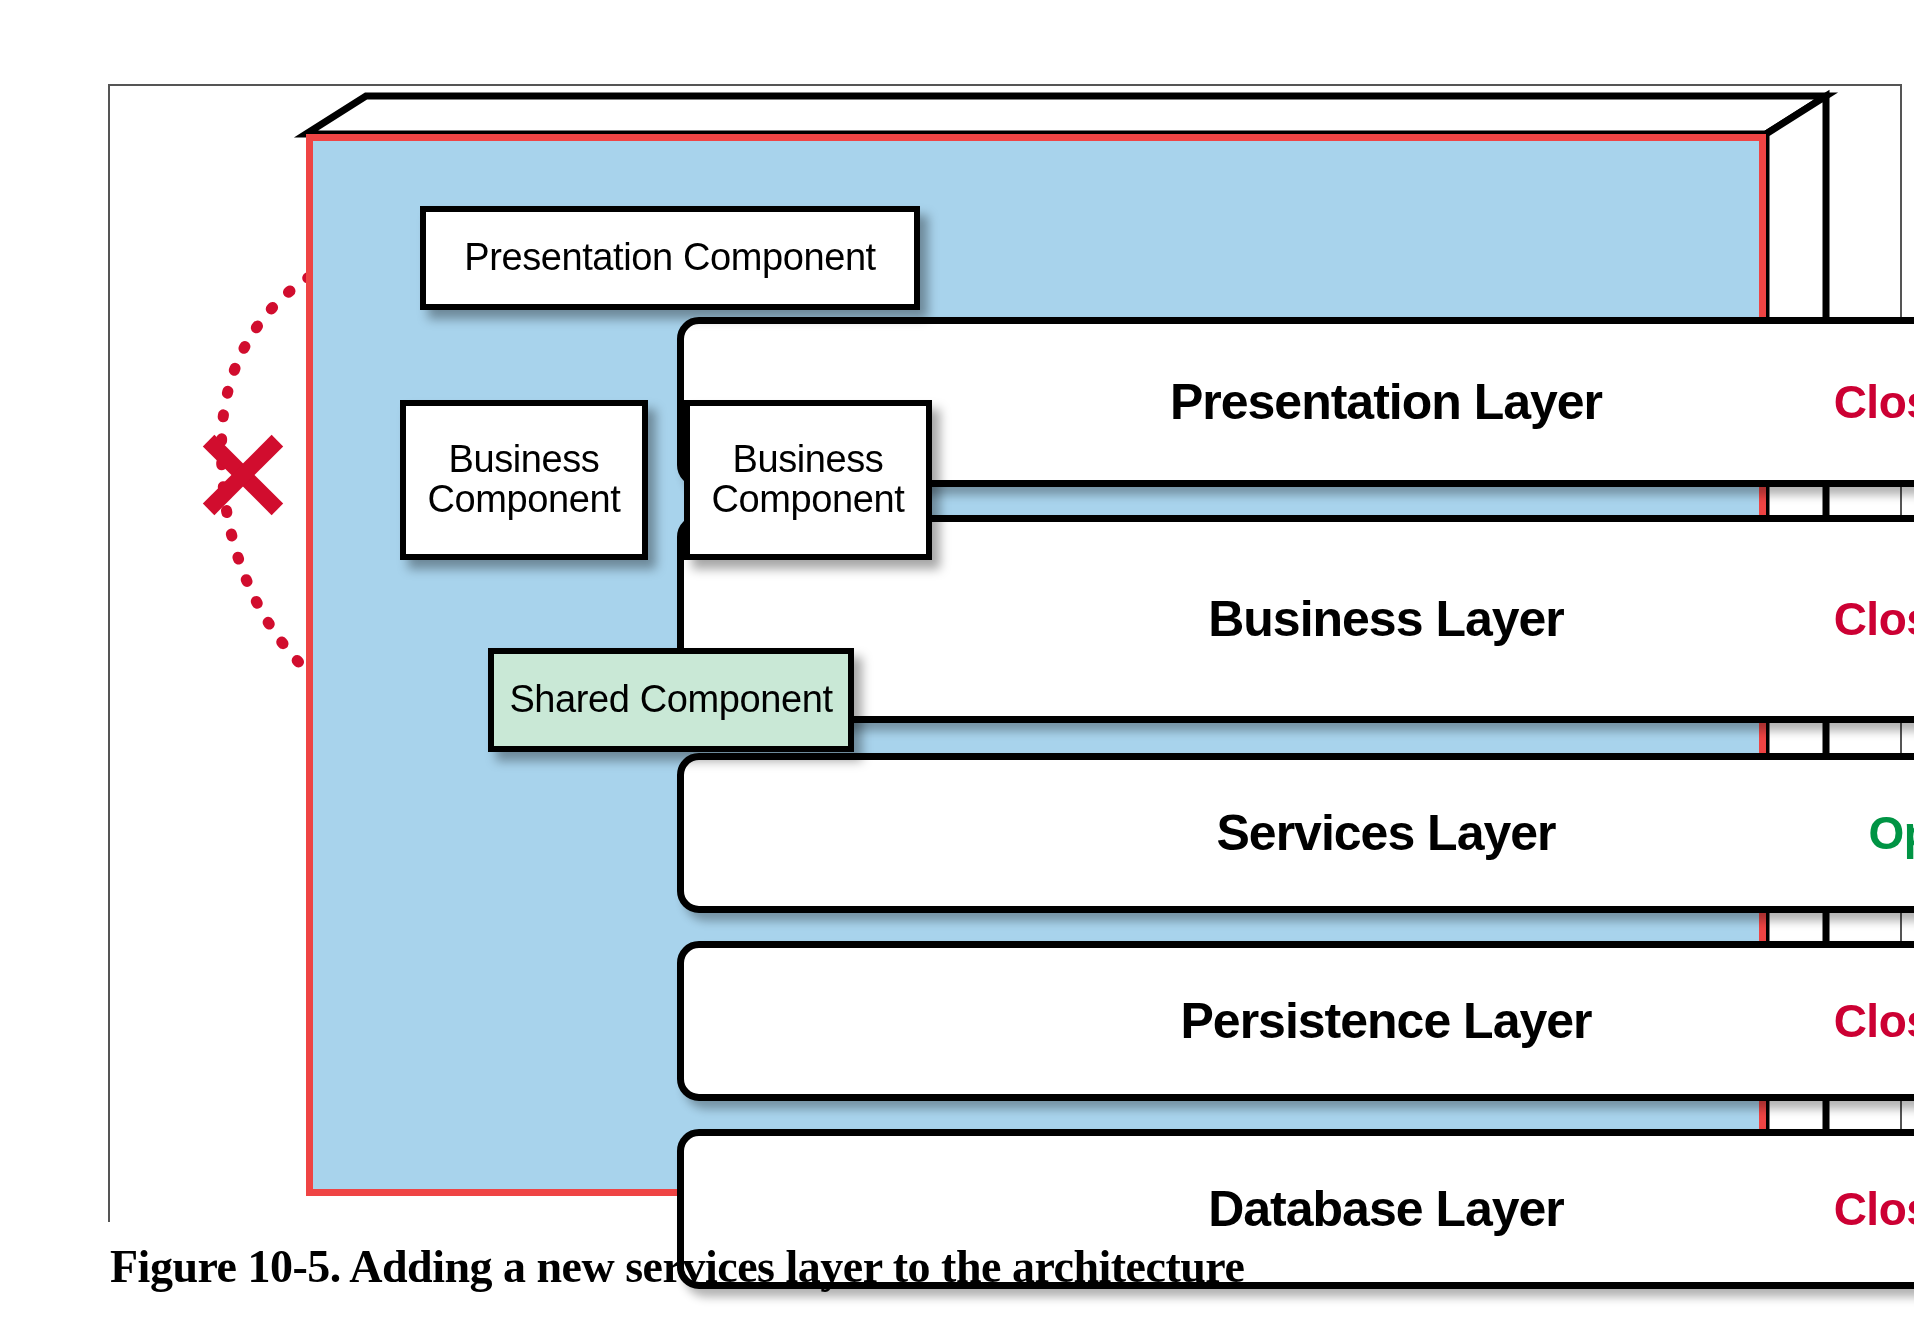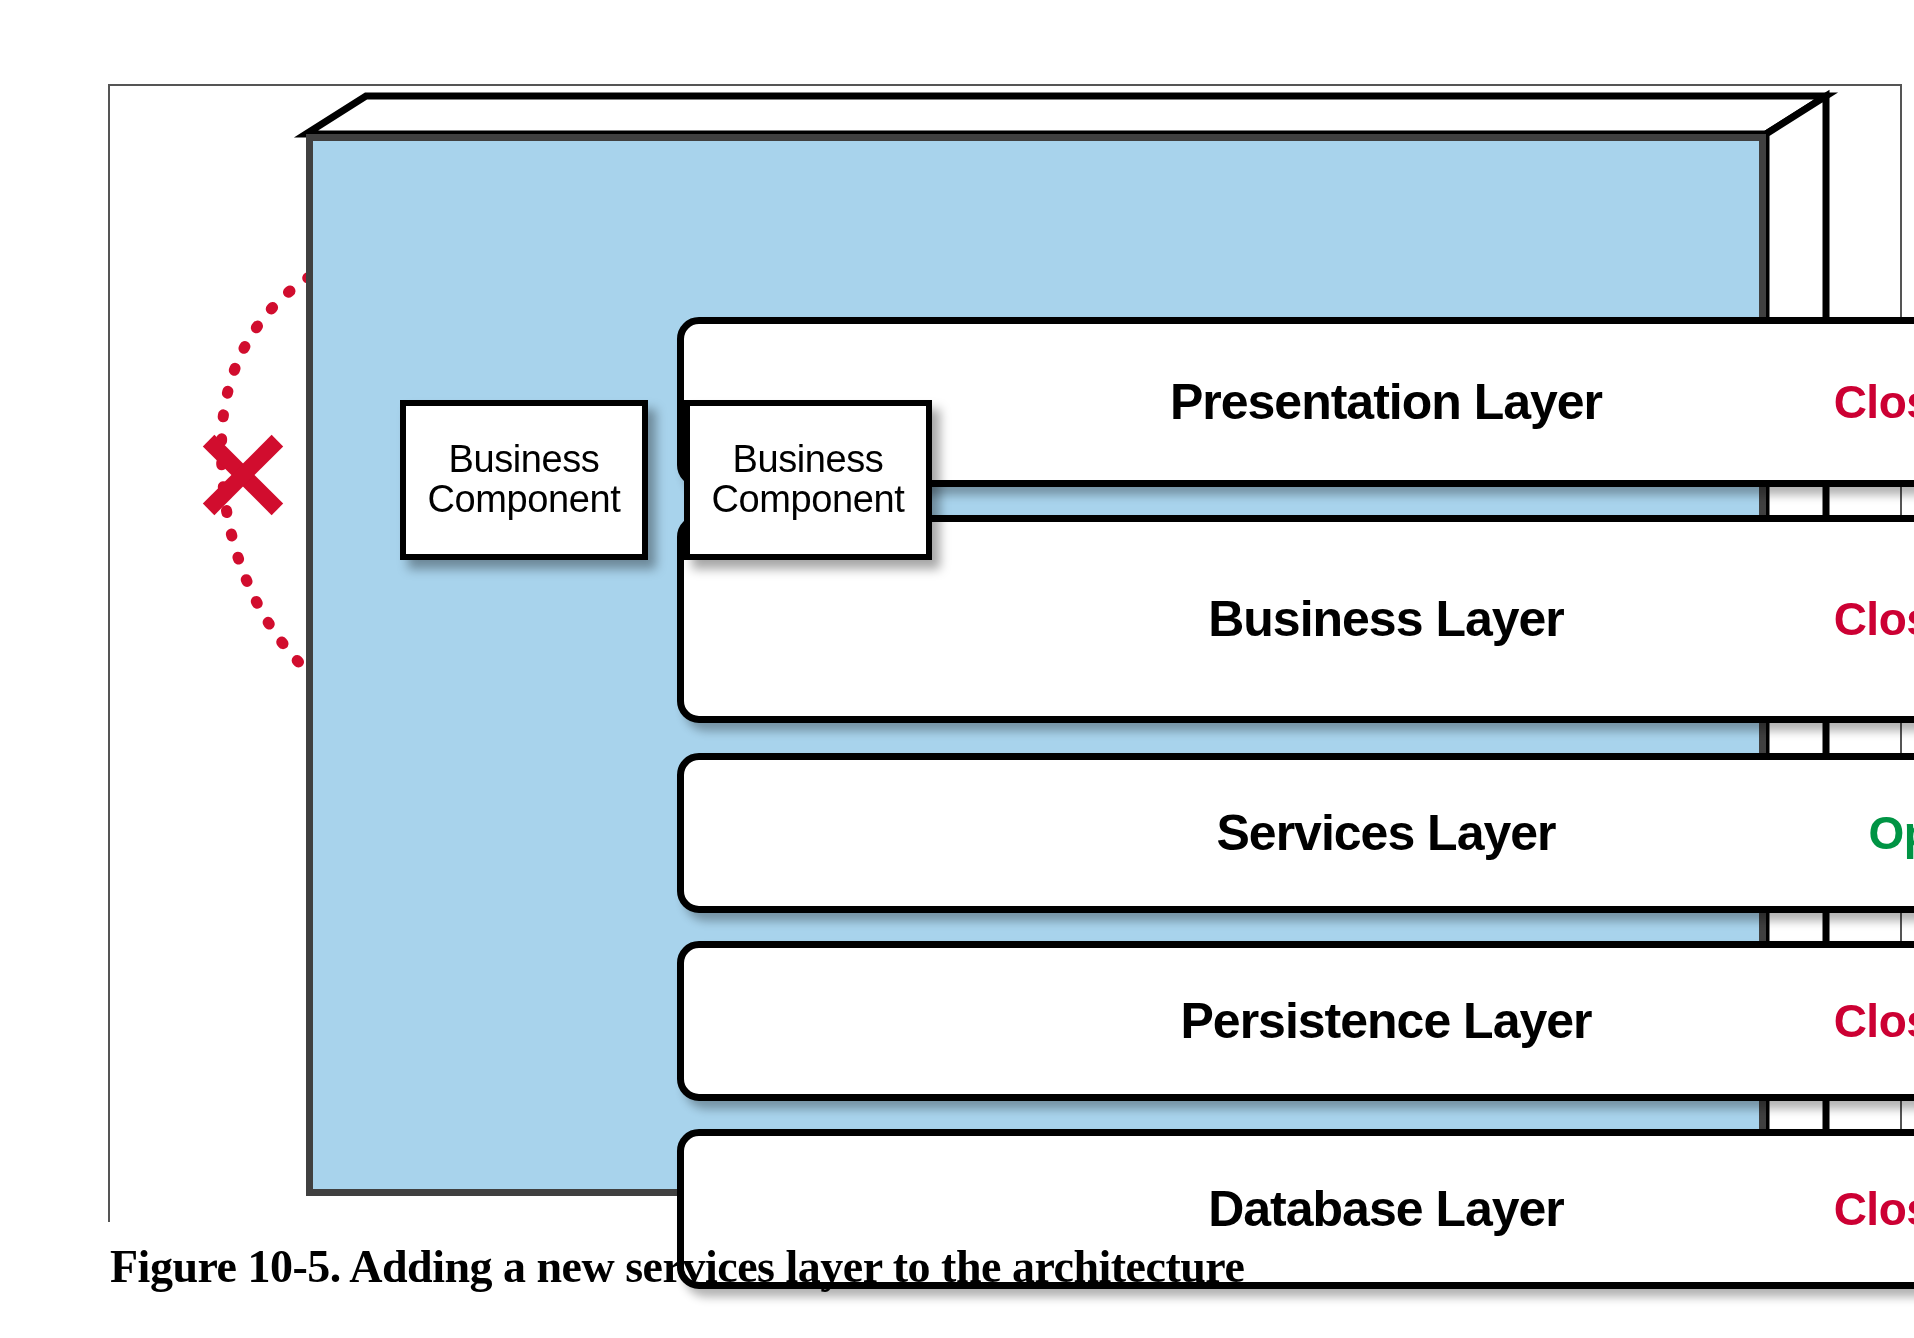--- a/index.html
+++ b/index.html
@@ -58,21 +58,21 @@
   }
 
   
   .block-front {
     position: absolute;
     left: 306px;
     top: 134px;
     width: 1460px;
     height: 1062px;
     background: #a8d3ec;
-    border: 7px solid #404040;
+    border: 7px solid #ef4444;
     box-sizing: border-box;
   }
 
   
   .layer-bar {
     position: absolute;
     left: 364px;
     width: 1348px;
     background: #ffffff;
     border: 7px solid #000;
@@ -221,27 +221,29 @@
       <div class="layer-title">Persistence Layer</div>
       <div class="layer-status status-closed">Closed</div>
     </div>
 
     <div class="layer-bar layer-l5">
       <div class="layer-title">Database Layer</div>
       <div class="layer-status status-closed">Closed</div>
     </div>
   </div>
 
+  <div class="comp-box comp-presentation">Presentation Component</div>
 
   <div class="comp-box comp-business-1">Business
 Component</div>
 
   <div class="comp-box comp-business-2">Business
 Component</div>
 
+  <div class="comp-box comp-shared">Shared Component</div>
 
   <svg class="x-mark" viewBox="0 0 100 100" xmlns="http://www.w3.org/2000/svg">
     <line x1="10" y1="10" x2="90" y2="90" stroke="#d10d2e" stroke-width="19" stroke-linecap="butt"></line>
     <line x1="90" y1="10" x2="10" y2="90" stroke="#d10d2e" stroke-width="19" stroke-linecap="butt"></line>
   </svg>
 
   <div class="caption">Figure 10-5. Adding a new services layer to the architecture</div>
 
 </div>
 

